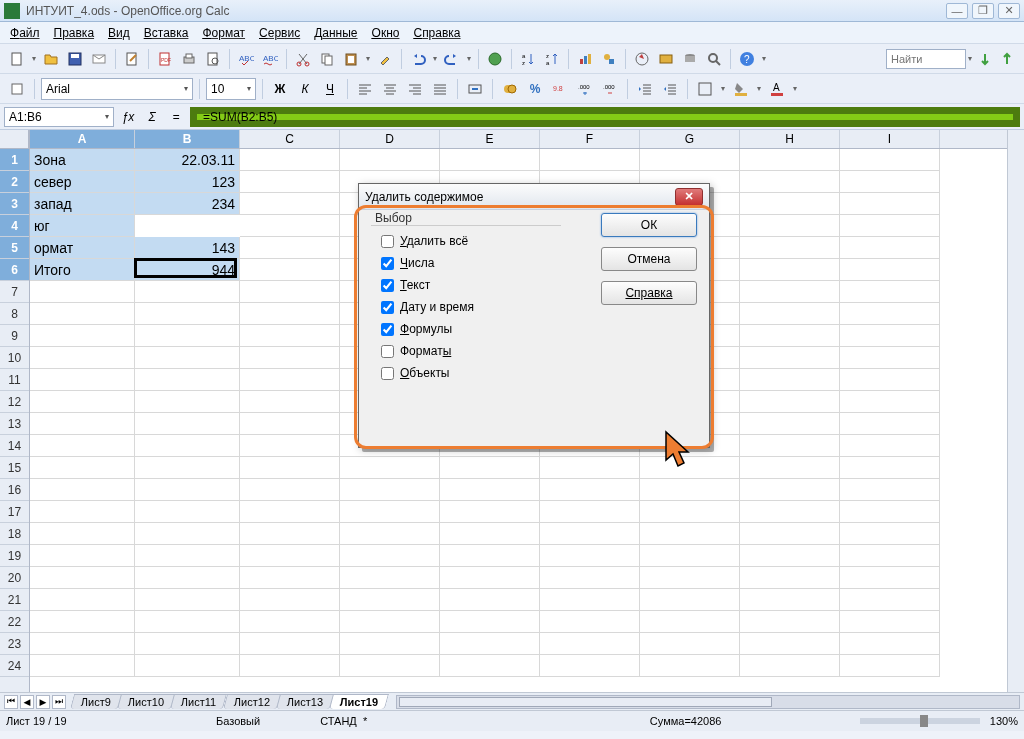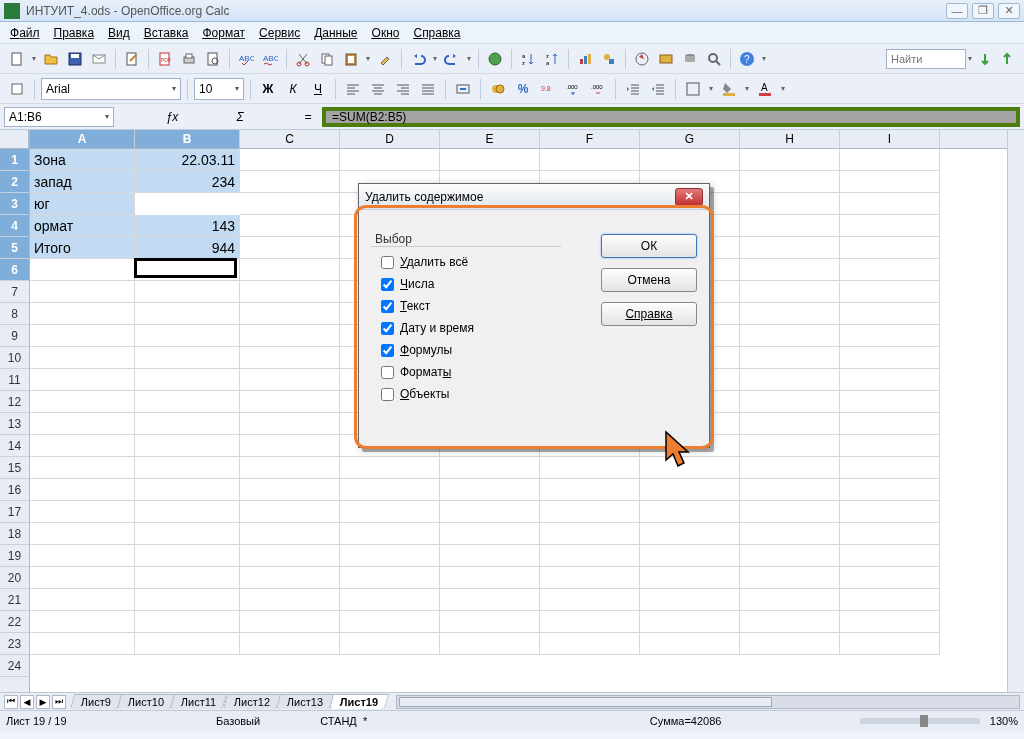--- a/index.html
+++ b/index.html
@@ -21,29 +21,29 @@
 .tbtn { width: 22px; height: 22px; border: 1px solid transparent; border-radius: 3px; display: flex; align-items: center; justify-content: center; cursor: pointer; }
 .tbtn svg { width: 16px; height: 16px; }
 .tsep { width: 1px; height: 20px; background: #c0cde0; margin: 0 3px; }
 .tdrop { width: 8px; display: flex; align-items: center; justify-content: center; color: #666; font-size: 8px; }
 .searchbox { display: flex; align-items: center; margin-left: auto; }
 .searchbox input { width: 80px; height: 20px; border: 1px solid #a0b0c8; font-size: 11px; padding: 0 4px; }
 
 
 .fmtbar { height: 30px; background: #eaeff8; display: flex; align-items: center; padding: 0 6px; border-bottom: 1px solid #d0dae8; gap: 3px; }
 .fontcombo { height: 22px; border: 1px solid #a0b0c8; background: white; padding: 0 4px; font-size: 12px; display: flex; align-items: center; }
-.fontname { width: 140px; }
+.fontname { width: 152px; }
 .fontsize { width: 50px; }
 .combod { margin-left: auto; font-size: 8px; color: #555; }
 
 
 .formulabar { height: 26px; background: #eaeff8; display: flex; align-items: center; padding: 0 4px; border-bottom: 1px solid #c0cde0; gap: 4px; }
 .cellref { width: 110px; height: 20px; border: 1px solid #a0b0c8; background: white; padding: 0 4px; display: flex; align-items: center; }
-.fbtn { width: 20px; height: 20px; display: flex; align-items: center; justify-content: center; cursor: pointer; font-style: italic; margin-left: 44px; }
-.formula { flex: 1; height: 20px; border: 4px solid #4d7c0f; background: #a3a3a3; padding: 0 6px; display: flex; align-items: center; }
+.fbtn { width: 20px; height: 20px; display: flex; align-items: center; justify-content: center; cursor: pointer; font-style: italic; }
+.formula { flex: 1; height: 20px; border: 7px solid #4d7c0f; background: #84cc16; padding: 0 6px; display: flex; align-items: center; }
 
 
 .sheet-area { position: relative; height: 562px; background: white; display: flex; }
 .rowhdrs { width: 30px; background: #e8edf5; border-right: 1px solid #b0b8c8; }
 .corner { height: 19px; background: #e8edf5; border-bottom: 1px solid #b0b8c8; border-right: 1px solid #b0b8c8; }
 .rowhdr { height: 22px; border-bottom: 1px solid #c8d0dc; display: flex; align-items: center; justify-content: center; font-size: 12px; color: #333; }
 .rowhdr.sel { background: #7faedb; color: white; font-weight: bold; }
 .gridwrap { flex: 1; position: relative; overflow: hidden; }
 .colhdrs { height: 19px; display: flex; background: #e8edf5; border-bottom: 1px solid #b0b8c8; }
 .colhdr { border-right: 1px solid #c8d0dc; display: flex; align-items: center; justify-content: center; font-size: 12px; }
@@ -75,21 +75,21 @@
 .statusbar .seg-sum{ width: 200px; }
 .zoomslider { width: 120px; height: 6px; background: #ccd4e0; margin: 0 10px; position: relative; }
 .zoomslider .thumb { position: absolute; left: 50%; top: -3px; width: 8px; height: 12px; background: #888; }
 
 
 .dialog-shadow { position: absolute; left: 362px; top: 187px; width: 352px; height: 265px; background: rgba(60,60,60,0.4); border-radius: 2px; }
 .dialog { position: absolute; left: 358px; top: 183px; width: 352px; height: 265px; background: #f0f0f0; border: 1px solid #666; box-shadow: 2px 2px 8px rgba(0,0,0,0.25); }
 .dlg-title { height: 26px; background: linear-gradient(#fcfcfc, #e0e6ee); display: flex; align-items: center; padding: 0 6px; border-bottom: 1px solid #c8d0dc; }
 .dlg-title .t { flex: 1; font-size: 12px; }
 .dlg-close { width: 28px; height: 18px; background: linear-gradient(#e07a7a, #c43030); border: 1px solid #903030; border-radius: 3px; color: white; display: flex; align-items: center; justify-content: center; font-size: 11px; font-weight: bold; cursor: pointer; }
-.dlg-body { position: relative; padding: 22px 12px; display: flex; gap: 8px; }
+.dlg-body { position: relative; padding: 1px 12px; display: flex; gap: 8px; }
 .fieldset { border: none; }
 .fieldset .legend { font-size: 12px; color: #333; padding: 0 4px; margin-bottom: 4px; border-bottom: 1px solid #ccc;}
 .chkrow { display: flex; align-items: center; gap: 6px; padding: 4px 10px; font-size: 12px; }
 .chkrow input { width: 13px; height: 13px; }
 .chkrow label u { text-decoration: underline; }
 .dlg-btns { margin-left: auto; display: flex; flex-direction: column; gap: 10px; padding-top: 2px;}
 .dlgbtn { width: 96px; height: 24px; border: 1px solid #888; border-radius: 3px; background: linear-gradient(#fdfdfd,#e4e4e4); font-size: 12px; cursor: pointer; }
 .dlgbtn.def { border: 1px solid #3a7abd; box-shadow: 0 0 2px #6aa0e0; }
 
 .highlight-box { position: absolute; left: 354px; top: 205px; width: 360px; height: 244px; border: 3px solid #ed7d31; border-radius: 12px; pointer-events: none; }
@@ -484,20 +484,31 @@
           <div class="cell sel r" style="width: 105px;">22.03.11</div>
           <div class="cell" style="width: 100px;"></div>
           <div class="cell" style="width: 100px;"></div>
           <div class="cell" style="width: 100px;"></div>
           <div class="cell" style="width: 100px;"></div>
           <div class="cell" style="width: 100px;"></div>
           <div class="cell" style="width: 100px;"></div>
           <div class="cell" style="width: 100px;"></div>
         </div>
         <div class="row">
+          <div class="cell sel" style="width: 105px;">север</div>
+          <div class="cell sel r" style="width: 105px;">123</div>
+          <div class="cell" style="width: 100px;"></div>
+          <div class="cell" style="width: 100px;"></div>
+          <div class="cell" style="width: 100px;"></div>
+          <div class="cell" style="width: 100px;"></div>
+          <div class="cell" style="width: 100px;"></div>
+          <div class="cell" style="width: 100px;"></div>
+          <div class="cell" style="width: 100px;"></div>
+        </div>
+        <div class="row">
           <div class="cell sel" style="width: 105px;">запад</div>
           <div class="cell sel r" style="width: 105px;">234</div>
           <div class="cell" style="width: 100px;"></div>
           <div class="cell" style="width: 100px;"></div>
           <div class="cell" style="width: 100px;"></div>
           <div class="cell" style="width: 100px;"></div>
           <div class="cell" style="width: 100px;"></div>
           <div class="cell" style="width: 100px;"></div>
           <div class="cell" style="width: 100px;"></div>
         </div>

